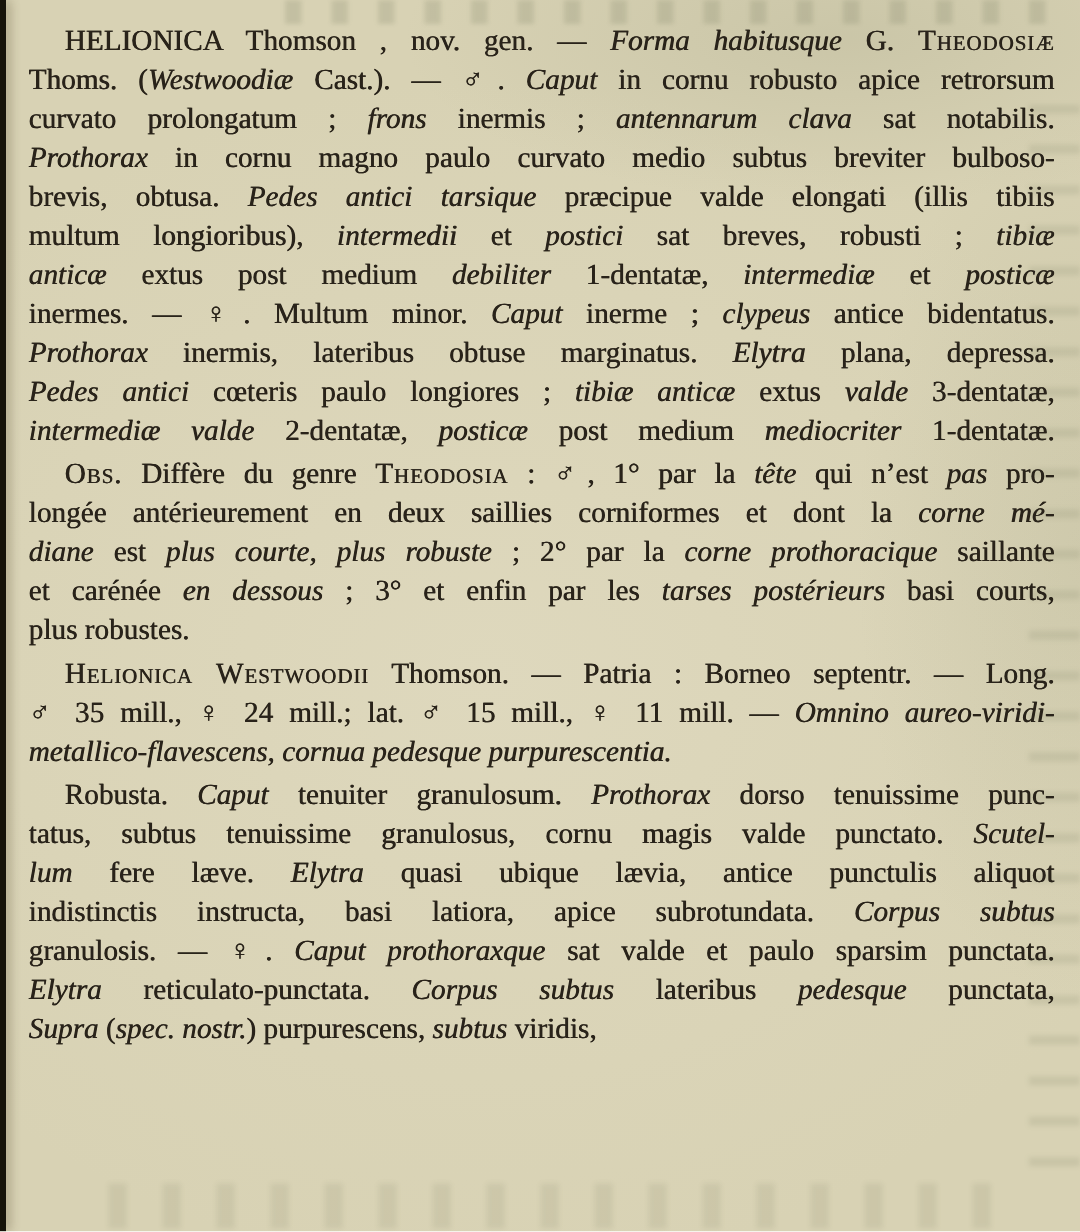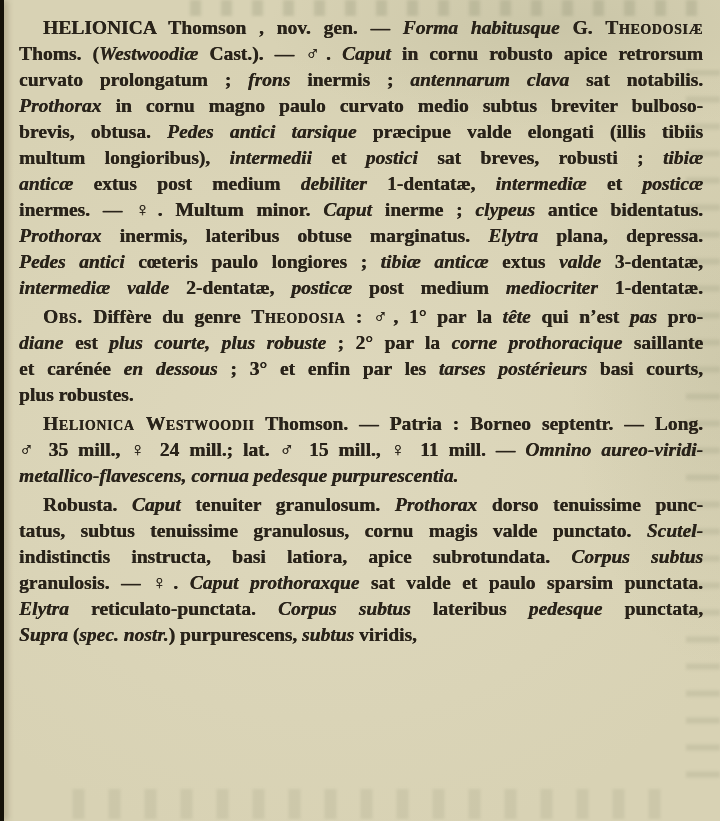--- a/index.html
+++ b/index.html
@@ -62,21 +62,20 @@
     font-size: 19.5px;
     line-height: 26px;
     text-shadow: 0.35px 0 0 currentColor;
   }
   .paragraph + .paragraph { margin-top: 3px; }
   .line {
     height: 26px;
     overflow: hidden;
     text-align: justify;
     text-align-last: justify;
-    font-weight: bold;
   }
   .line.no-just { text-align-last: left; }
   .line.indent { text-indent: 24px; }
   .i  { font-style: italic; }
   .sc { font-variant: small-caps; letter-spacing: 0.6px; }
   .r  { font-style: normal; }
 </style>
 </head>
 <body>
 
@@ -94,31 +93,33 @@
         <div class="line"><span class="r">brevis, obtusa. </span><span class="i">Pedes antici tarsique</span><span class="r"> præcipue valde elongati (illis tibiis</span></div>
         <div class="line"><span class="r">multum longioribus), </span><span class="i">intermedii</span><span class="r"> et </span><span class="i">postici</span><span class="r"> sat breves, robusti ; </span><span class="i">tibiæ</span></div>
         <div class="line"><span class="i">anticæ</span><span class="r"> extus post medium </span><span class="i">debiliter</span><span class="r"> 1-dentatæ, </span><span class="i">intermediæ</span><span class="r"> et </span><span class="i">posticæ</span></div>
         <div class="line"><span class="r">inermes. — ♀. Multum minor. </span><span class="i">Caput</span><span class="r"> inerme ; </span><span class="i">clypeus</span><span class="r"> antice bidentatus.</span></div>
         <div class="line"><span class="i">Prothorax</span><span class="r"> inermis, lateribus obtuse marginatus. </span><span class="i">Elytra</span><span class="r"> plana, depressa.</span></div>
         <div class="line"><span class="i">Pedes antici</span><span class="r"> cœteris paulo longiores ; </span><span class="i">tibiæ anticæ</span><span class="r"> extus </span><span class="i">valde</span><span class="r"> 3-dentatæ,</span></div>
         <div class="line"><span class="i">intermediæ valde</span><span class="r"> 2-dentatæ, </span><span class="i">posticæ</span><span class="r"> post medium </span><span class="i">mediocriter</span><span class="r"> 1-dentatæ.</span></div>
       </div>
       <div class="paragraph">
         <div class="line indent"><span class="sc">Obs.</span><span class="r"> Diffère du genre </span><span class="sc">Theodosia</span><span class="r"> : ♂, 1° par la </span><span class="i">tête</span><span class="r"> qui n’est </span><span class="i">pas</span><span class="r"> pro-</span></div>
+        <div class="line"><span class="r">longée antérieurement en deux saillies corniformes et dont la </span><span class="i">corne mé-</span></div>
         <div class="line"><span class="i">diane</span><span class="r"> est </span><span class="i">plus courte, plus robuste</span><span class="r"> ; 2° par la </span><span class="i">corne prothoracique</span><span class="r"> saillante</span></div>
         <div class="line"><span class="r">et carénée </span><span class="i">en dessous</span><span class="r"> ; 3° et enfin par les </span><span class="i">tarses postérieurs</span><span class="r"> basi courts,</span></div>
         <div class="line no-just"><span class="r">plus robustes.</span></div>
       </div>
       <div class="paragraph">
         <div class="line indent"><span class="sc">Helionica Westwoodii</span><span class="r"> Thomson. — Patria : Borneo septentr. — Long.</span></div>
         <div class="line"><span class="r">♂ 35 mill., ♀ 24 mill.; lat. ♂ 15 mill., ♀ 11 mill. — </span><span class="i">Omnino aureo-viridi-</span></div>
         <div class="line no-just"><span class="i">metallico-flavescens, cornua pedesque purpurescentia.</span></div>
       </div>
       <div class="paragraph">
         <div class="line indent"><span class="r">Robusta. </span><span class="i">Caput</span><span class="r"> tenuiter granulosum. </span><span class="i">Prothorax</span><span class="r"> dorso tenuissime punc-</span></div>
         <div class="line"><span class="r">tatus, subtus tenuissime granulosus, cornu magis valde punctato. </span><span class="i">Scutel-</span></div>
+        <div class="line"><span class="i">lum</span><span class="r"> fere læve. </span><span class="i">Elytra</span><span class="r"> quasi ubique lævia, antice punctulis aliquot</span></div>
         <div class="line"><span class="r">indistinctis instructa, basi latiora, apice subrotundata. </span><span class="i">Corpus subtus</span></div>
         <div class="line"><span class="r">granulosis. — ♀. </span><span class="i">Caput prothoraxque</span><span class="r"> sat valde et paulo sparsim punctata.</span></div>
         <div class="line"><span class="i">Elytra</span><span class="r"> reticulato-punctata. </span><span class="i">Corpus subtus</span><span class="r"> lateribus </span><span class="i">pedesque</span><span class="r"> punctata,</span></div>
         <div class="line no-just"><span class="i">Supra</span><span class="r"> (</span><span class="i">spec. nostr.</span><span class="r">) purpurescens, </span><span class="i">subtus</span><span class="r"> viridis,</span></div>
       </div>
     </div>
 </div>
 
 </body></html>

